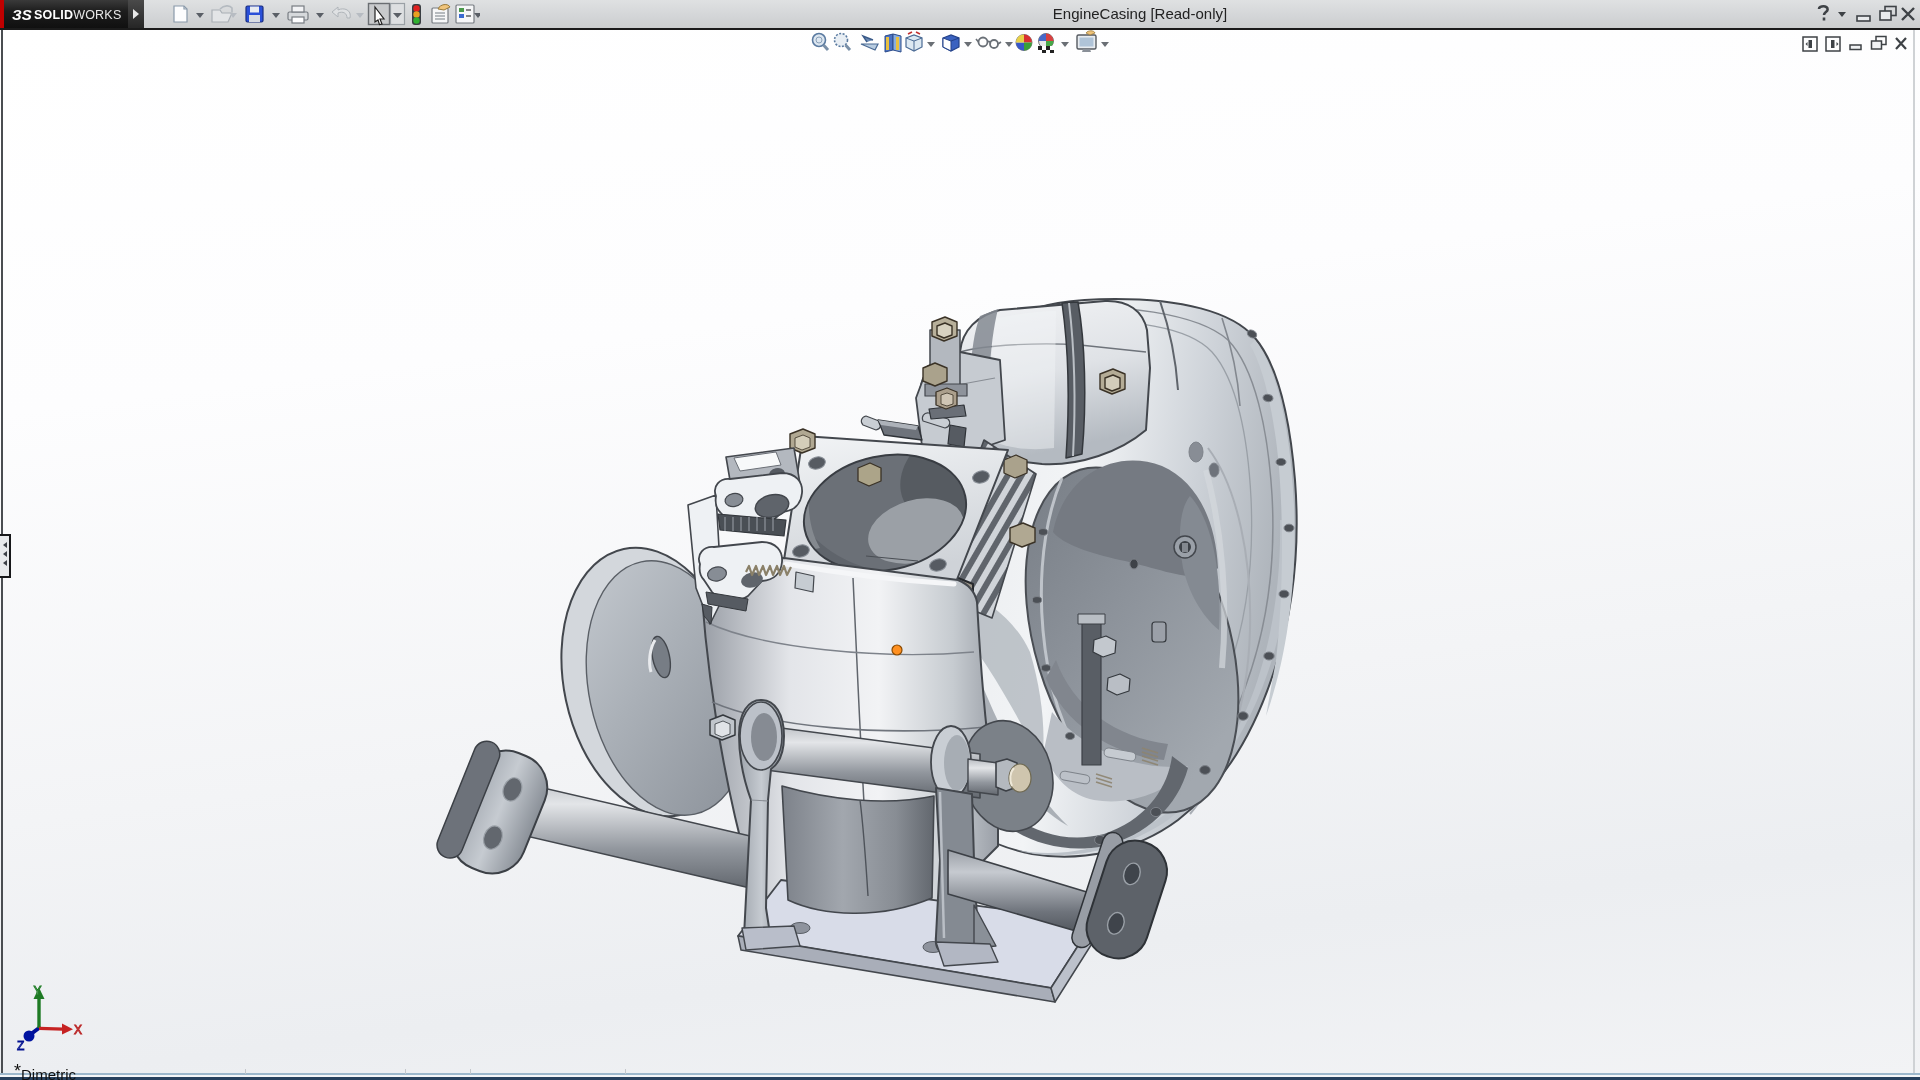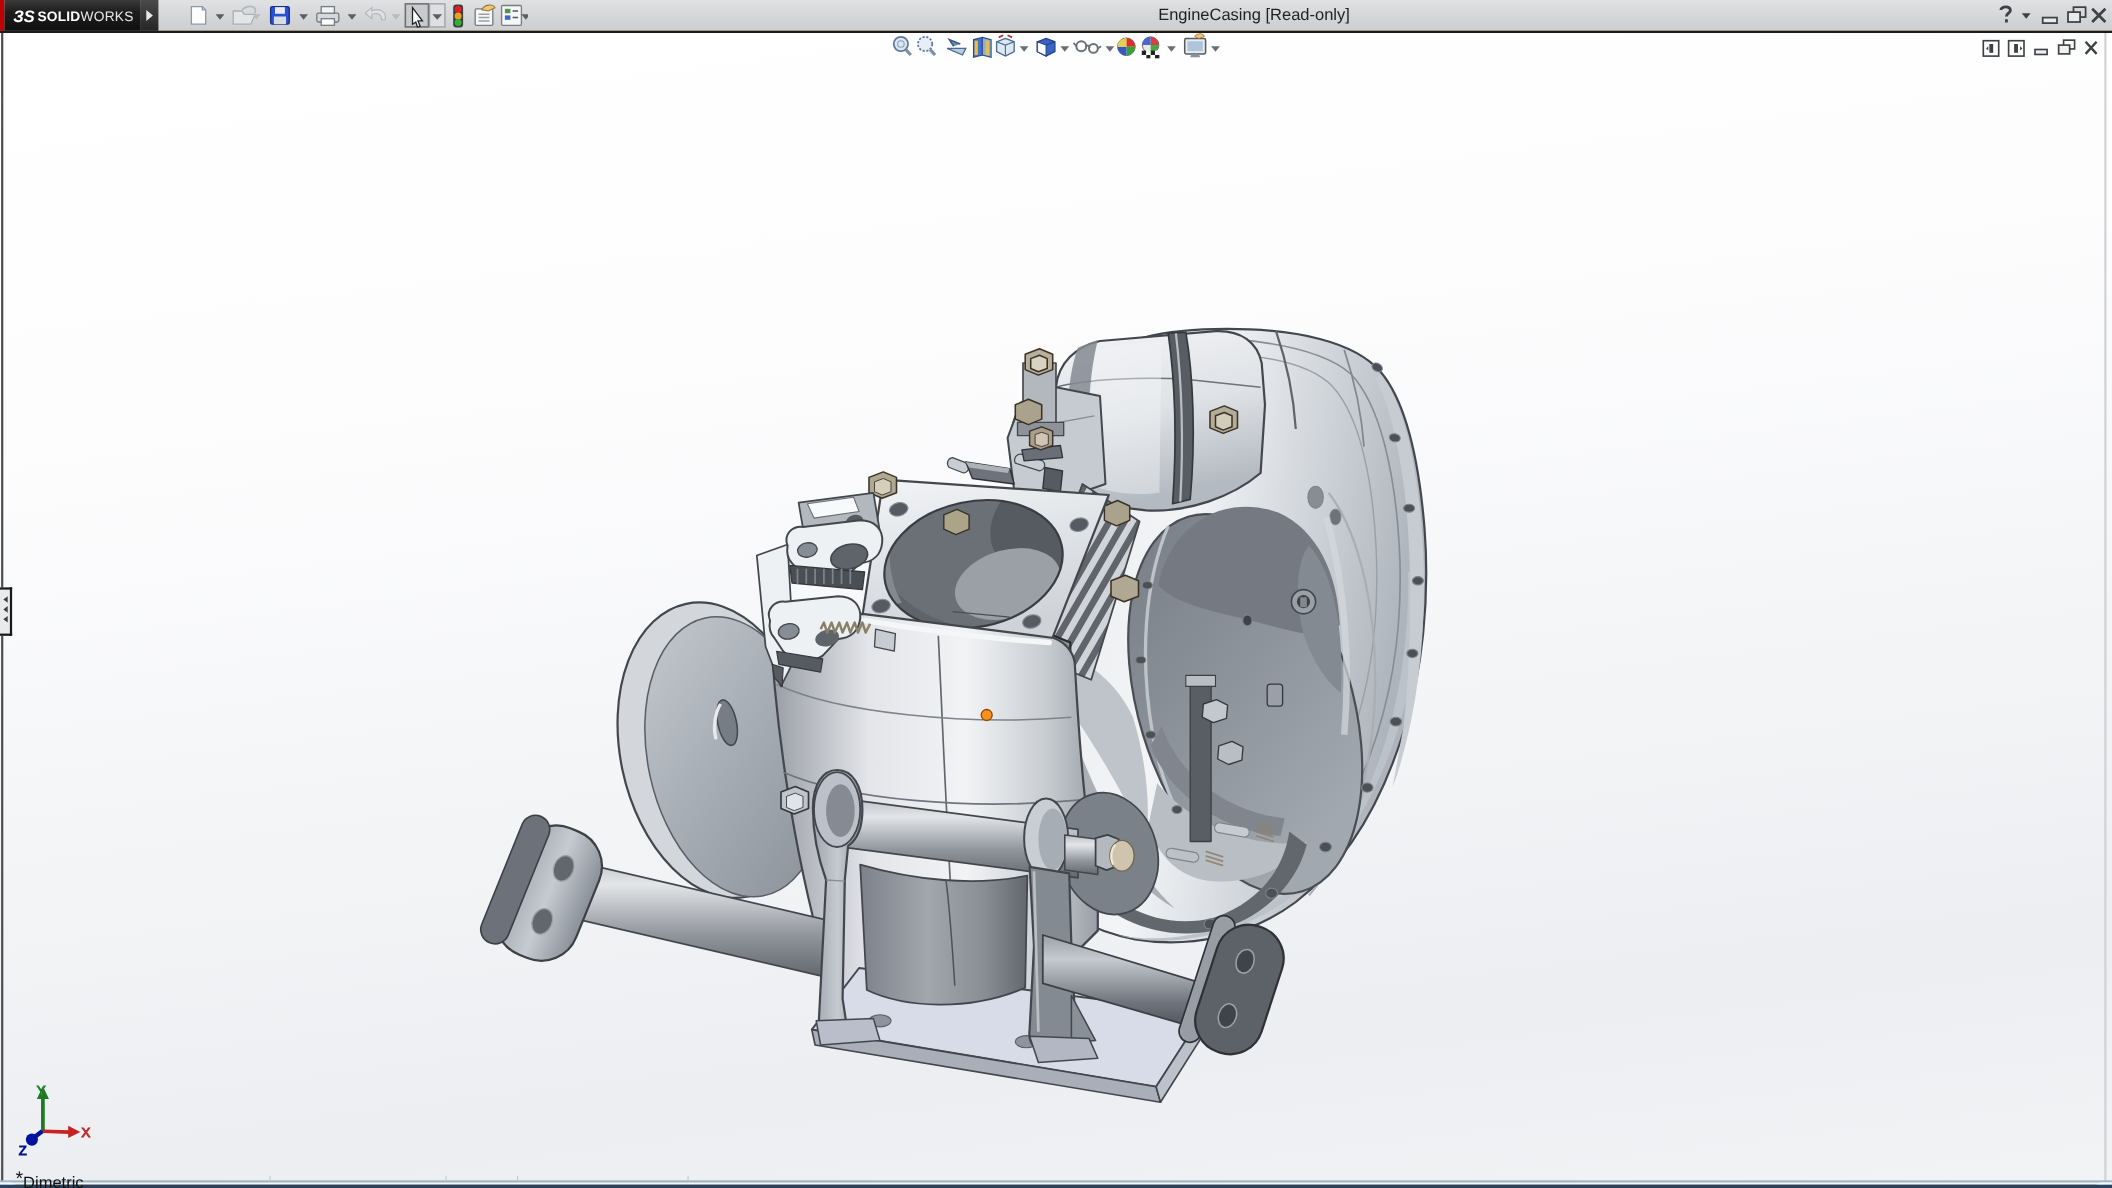--- a/index.html
+++ b/index.html
@@ -1,17 +1,17 @@
 <!DOCTYPE html>
 <html><head>
 <meta charset="utf-8">
 <style>
   html,body{margin:0;padding:0;width:1920px;height:1080px;overflow:hidden;
     font-family:"Liberation Sans",sans-serif;}
-  #stage{position:absolute;left:0;top:0;width:1920px;height:1080px;background:#a16207;border-radius:26px;}
+  #stage{position:absolute;left:0;top:0;width:1920px;height:1080px;background:#4d7c0f;}
   
   #titlebar{position:absolute;left:0;top:0;width:1920px;height:28px;
     background:linear-gradient(#dfe1e2,#d3d5d7 60%,#cccecf);}
   #redstrip{position:absolute;left:0;top:0;width:4px;height:28px;background:#c00000;}
   #swbox{position:absolute;left:4px;top:0;width:124px;height:28px;background:linear-gradient(#3a3a3a,#1d1d1d 40%,#101010);}
   #swarrow{position:absolute;left:128px;top:0;width:16px;height:28px;background:linear-gradient(#4a4a4a,#262626);}
   #title-text{position:absolute;left:960px;top:0px;width:360px;height:40px;line-height:28px;
     text-align:center;font-size:15px;color:#222;transform:translateX(-180px) translateX(180px);}
   
   #sep1{position:absolute;left:0;top:28px;width:1920px;height:2px;background:#1b1b1b;}

